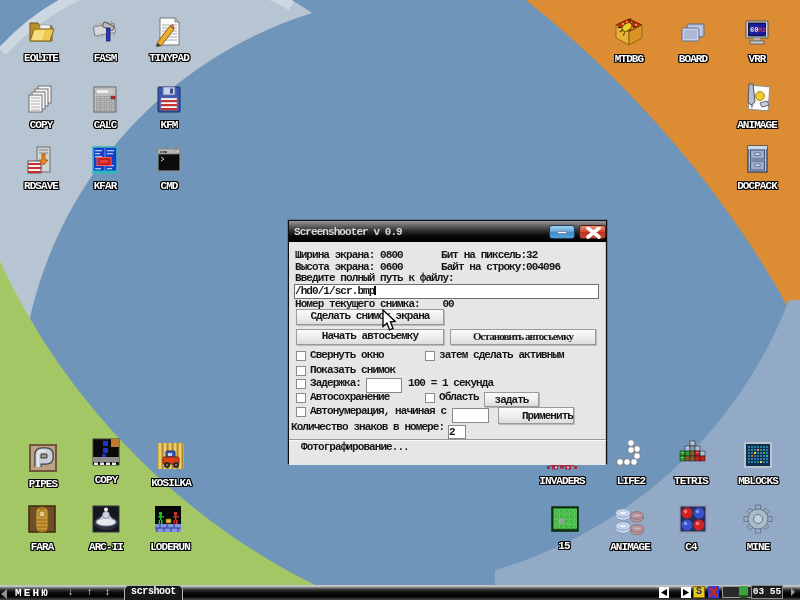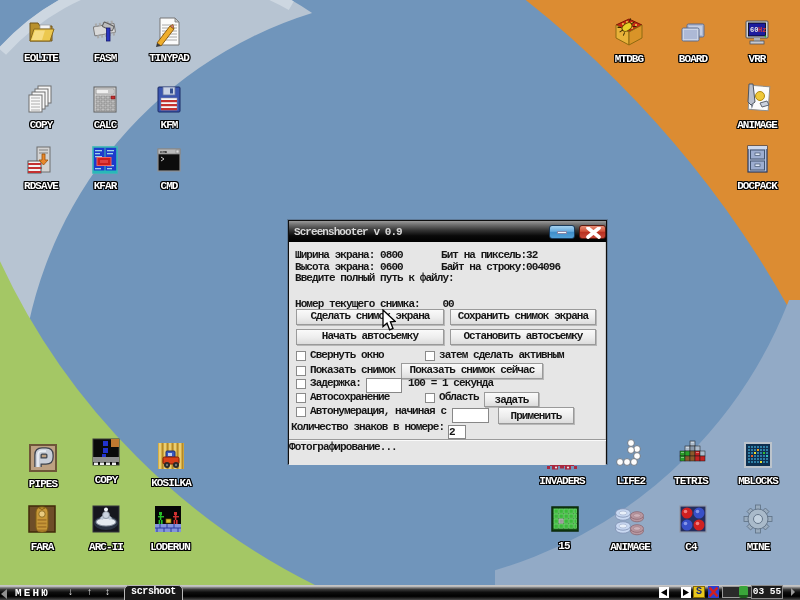--- a/index.html
+++ b/index.html
@@ -530,39 +530,38 @@
       <svg width="25" height="12" style="position:absolute;left:1px;top:1px">
         <path d="M7 1 L18 10 M18 1 L7 10" stroke="#FFF" stroke-width="3.6" stroke-linecap="round"></path>
       </svg>
     </div>
  <div id="wb" class="abs" style="left:0;top:21px;width:317px;height:223px;background:#E6E6E6;border-left:-1px solid #F2F2F2;border-right:1px solid #C8C8C8;font:bold 11px 'Liberation Mono',monospace;letter-spacing:-0.93px;color:#151515;white-space:pre;">
   <div class="abs" style="left:6px;top:7px;">Ширина экрана: 0800</div>
   <div class="abs" style="left:152px;top:7px;">Бит на пиксель:32</div>
   <div class="abs" style="left:6px;top:18.5px;">Высота экрана: 0600</div>
   <div class="abs" style="left:152px;top:18.5px;">Байт на строку:004096</div>
   <div class="abs" style="left:6px;top:29.5px;">Введите полный путь к файлу:</div>
+  <div class="abs" style="left:5px;top:42px;width:305px;height:15px;background:#fff;border:1px solid #6E6E6E;line-height:13px;padding-left:-1px;">/hd0/1/scr.bmp<span style="display:inline-block;width:1.5px;height:9px;background:#000;vertical-align:-1px;"></span></div>
   <div class="abs" style="left:6px;top:55.5px;">Номер текущего снимка:    00</div>
   <div class="btn" style="left:7px;top:67px;width:148px;">Сделать снимок экрана</div>
-  <div class="btn" style="left:161px;top:67px;width:146px;">Сохранить снимок экрана</div>
   <div class="btn" style="left:7px;top:87px;width:148px;">Начать автосъемку</div>
-  <div class="btn" style="left:161px;top:87px;width:146px;">Остановить автосъемку</div>
+  <div class="btn" style="left:161px;top:87px;width:146px;font-family:Liberation Serif, serif;">Остановить автосъемку</div>
   <div class="cb" style="left:7px;top:109px;"></div><div class="abs" style="left:21px;top:107px;">Свернуть окно</div>
   <div class="cb" style="left:136px;top:109px;"></div><div class="abs" style="left:150px;top:107px;">затем сделать активным</div>
   <div class="cb" style="left:7px;top:124px;"></div><div class="abs" style="left:21px;top:122px;font-family:Liberation Mono, monospace;">Показать снимок</div>
-  <div class="btn" style="left:112px;top:121px;width:142px;">Показать снимок сейчас</div>
   <div class="cb" style="left:7px;top:137px;"></div><div class="abs" style="left:21px;top:135px;">Задержка:</div>
   <div class="abs" style="left:77px;top:136px;width:36px;height:15px;background:#fff;border:1px solid #888;"></div>
   <div class="abs" style="left:119px;top:135px;">100 = 1 секунда</div>
   <div class="cb" style="left:7px;top:151px;"></div><div class="abs" style="left:21px;top:149px;text-align:center;">Автосохранение</div>
   <div class="cb" style="left:136px;top:151px;"></div><div class="abs" style="left:150px;top:149px;">Область</div>
   <div class="btn" style="left:195px;top:150px;width:55px;height:15px;line-height:14px;">задать</div>
   <div class="cb" style="left:7px;top:165px;"></div><div class="abs" style="left:21px;top:163px;">Автонумерация, начиная с</div>
   <div class="abs" style="left:163px;top:166px;width:37px;height:15px;background:#fff;border:1px solid #888;"></div>
-  <div class="btn" style="left:209px;top:165px;width:76px;height:17px;line-height:16px;">Применить</div>
+  <div class="btn" style="left:209px;top:165px;width:76px;height:17px;line-height:16px;text-align:right;">Применить</div>
   <div class="abs" style="left:2px;top:179px;">Количество знаков в номере:</div>
   <div class="abs" style="left:159px;top:183px;width:18px;height:14px;background:#fff;border:1px solid #888;line-height:12px;padding-left:0px;">2</div>
   <div class="abs" style="left:0;top:197px;width:317px;height:2px;border-top:1px solid #9A9A9A;border-bottom:1px solid #FAFAFA;"></div>
-  <div class="abs" style="left:0;top:199px;">Фотографирование...</div>
+  <div class="abs" style="left:12px;top:199px;">Фотографирование...</div>
  </div>
 </div>
 <svg class="abs" style="left:382px;top:309px" width="14" height="23" viewBox="0 0 14 23">
  <path d="M1 1 L1 17.5 L5 14 L7.6 20.8 L11 19.4 L8.4 12.8 L13.3 12.4 Z" fill="#FFF" stroke="#000" stroke-width="1.3"></path>
 </svg>
 
 </body></html>

